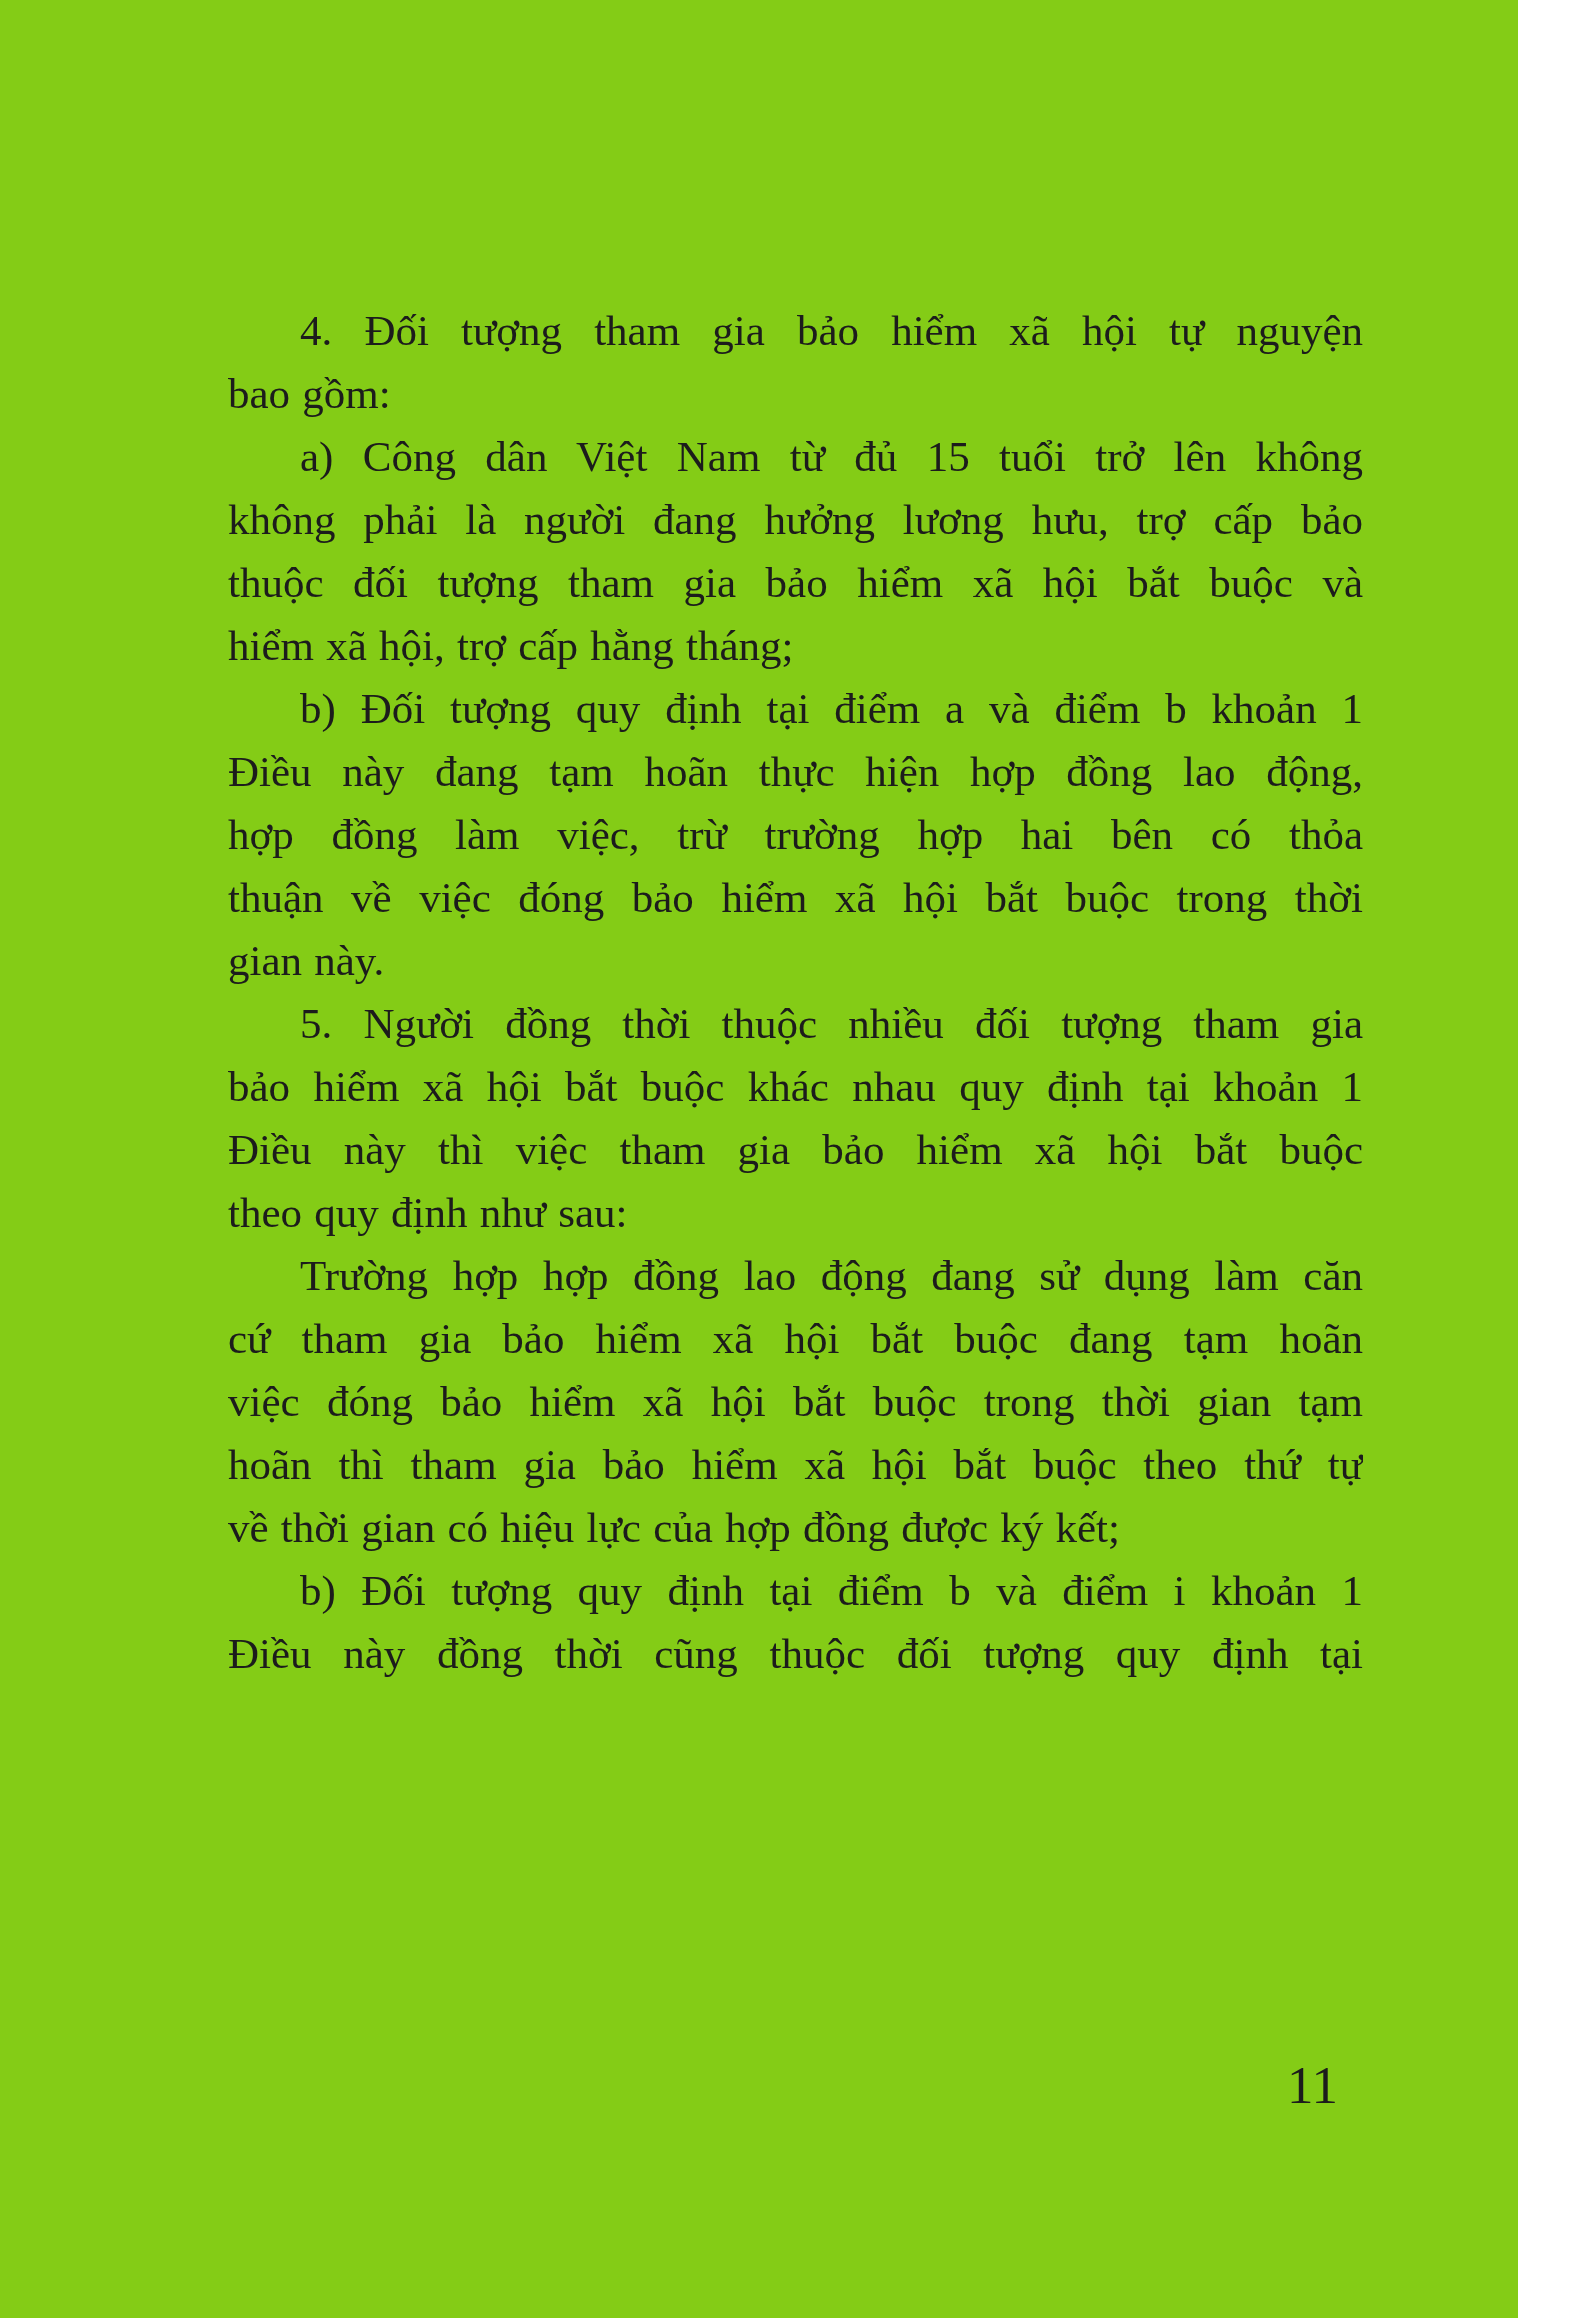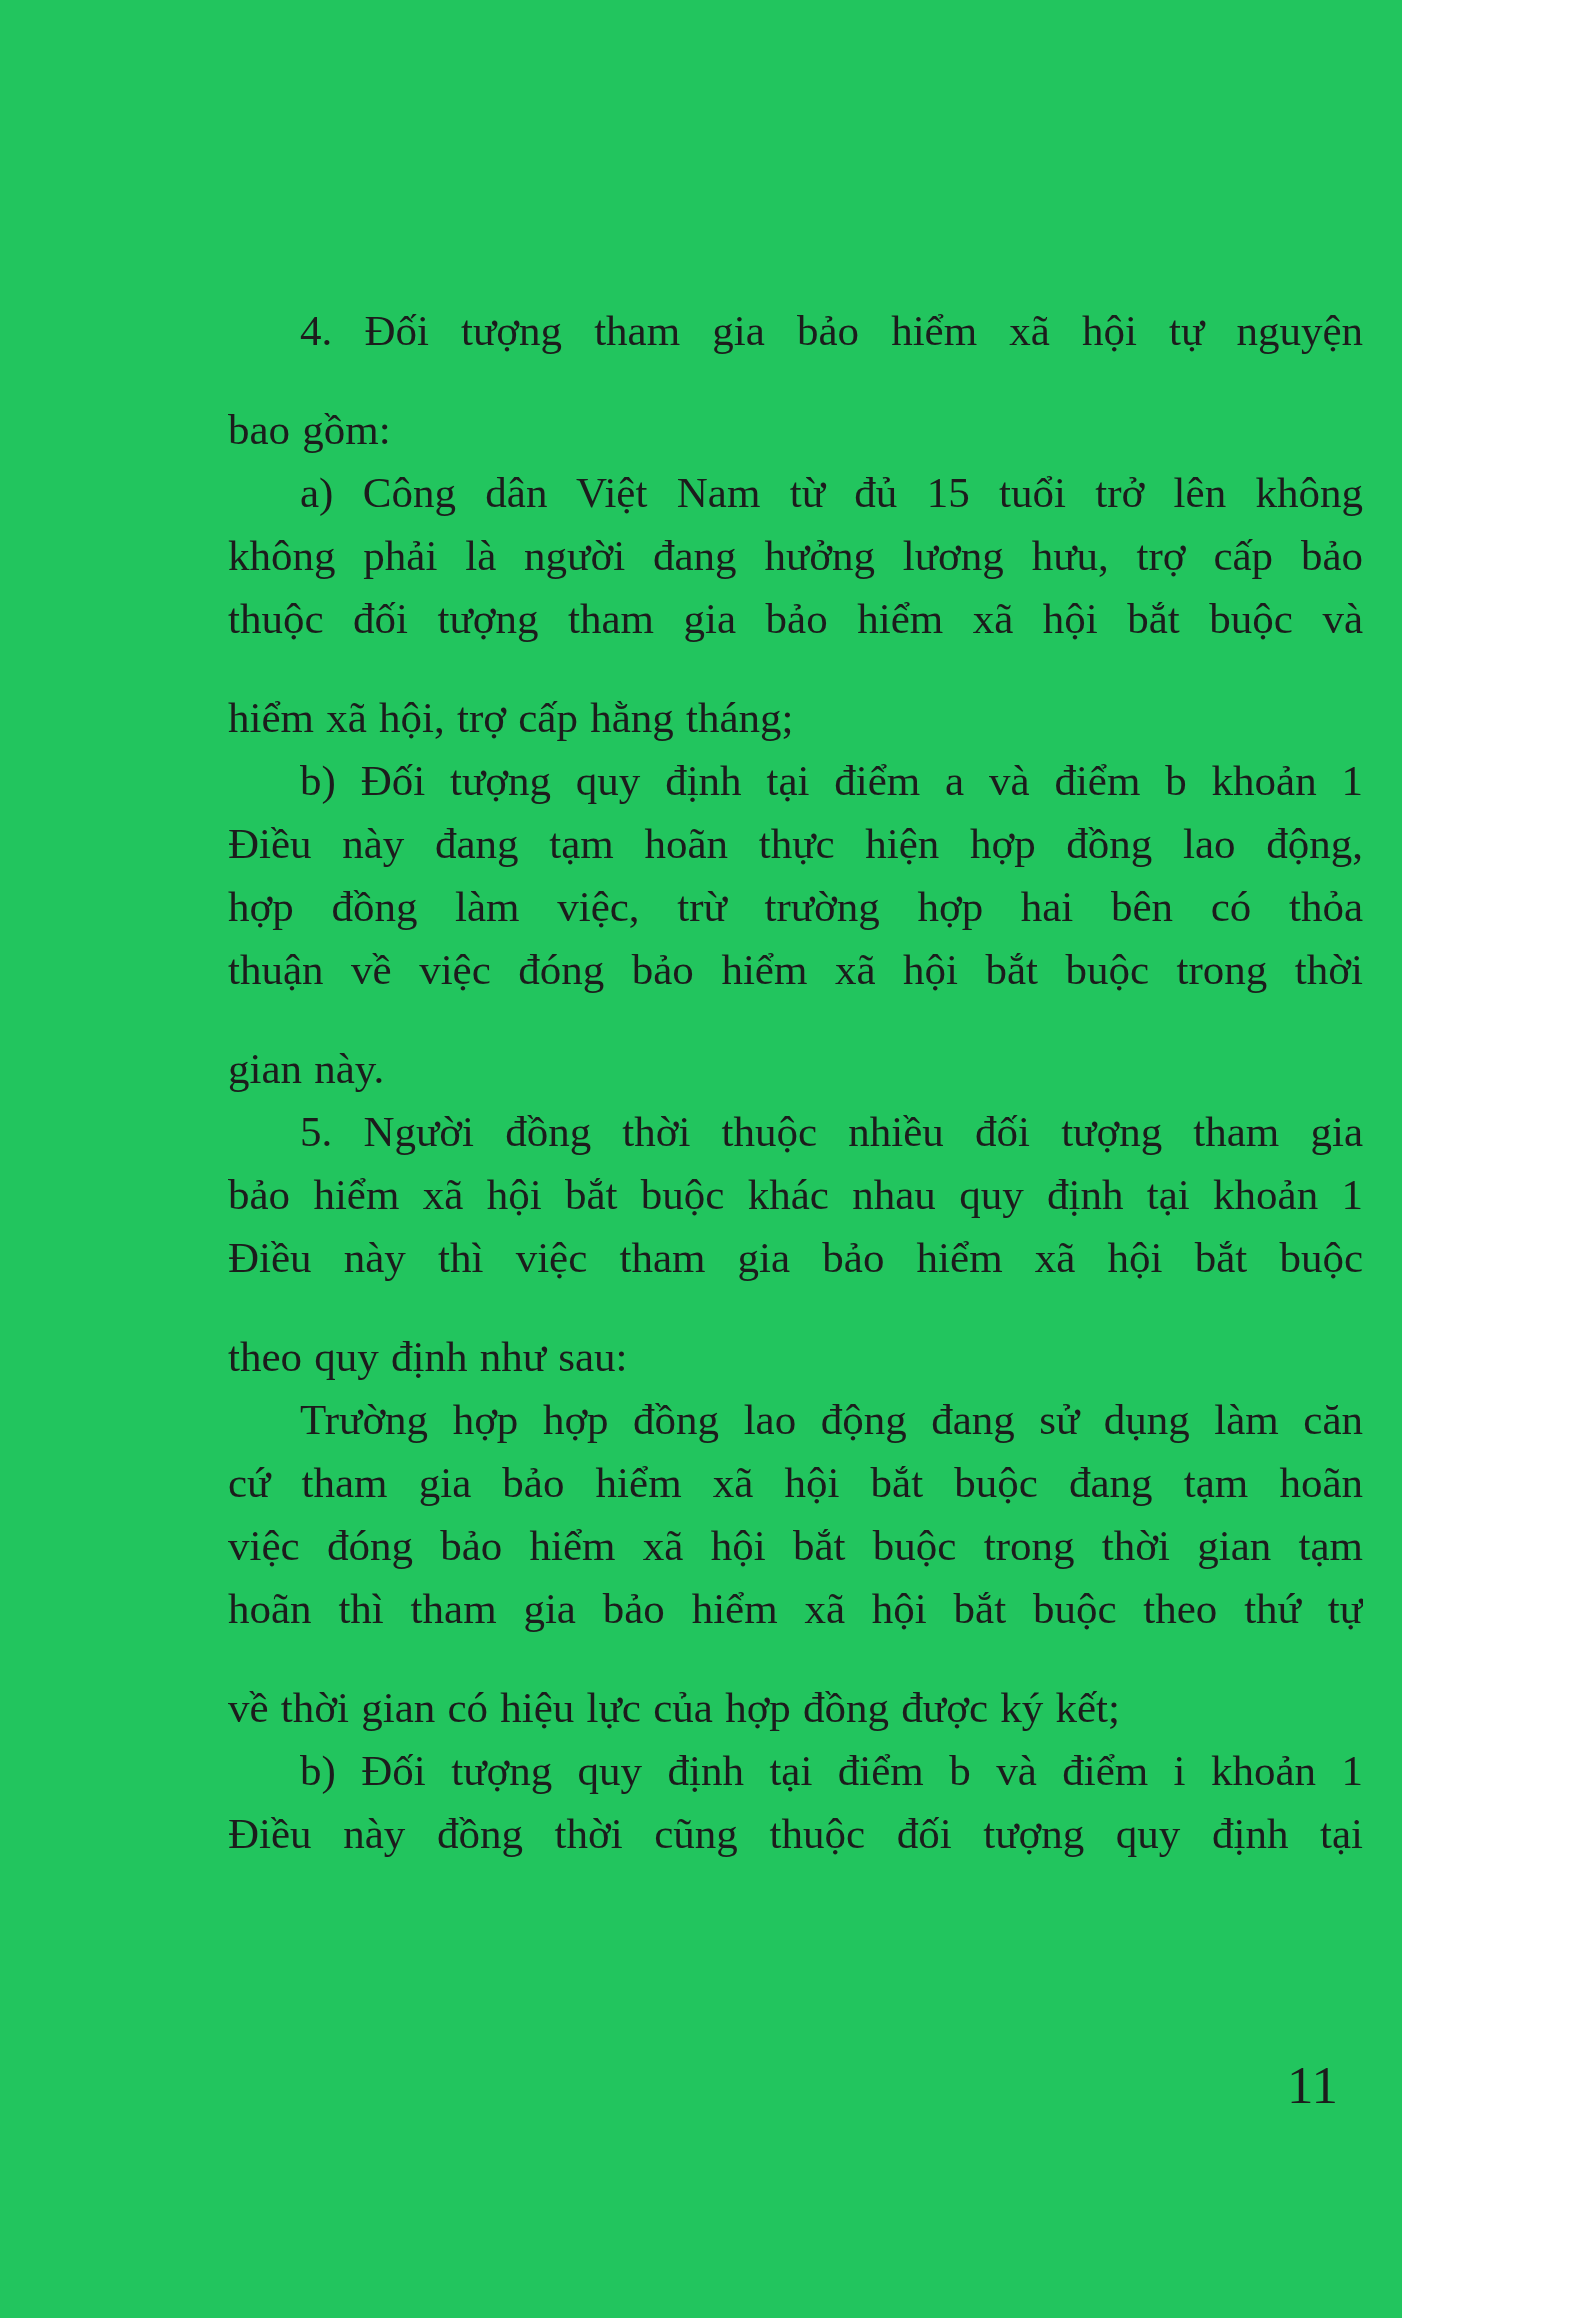--- a/index.html
+++ b/index.html
@@ -1,43 +1,42 @@
 <!DOCTYPE html>
 <html style="font-size:12px"><head>
 <meta charset="utf-8">
 <style>
   html, body { margin: 0; padding: 0; background: #ffffff; }
   .page {
     position: relative;
-    width: 1378px;
+    width: 1518px;
     height: 2319px;
-    background: #22c55e;
+    background: #84cc16;
     font-family: "Liberation Serif", "DejaVu Serif", serif;
     color: #1c1c1c;
     overflow: hidden;
-    padding-left: 24px;
   }
   .text-block {
     position: absolute;
     left: 228px;
     top: 299px;
     width: 1135px;
   }
   .para { margin: 0; padding: 0; }
   .line {
     font-size: 43px;
     line-height: 63px;
     height: 63px;
     text-align: justify;
     text-align-last: justify;
     overflow: hidden;
     word-spacing: 1.5px;
   }
   .line.first { text-indent: 72px; }
-  .line.last { text-align-last: left; margin-top: 36px; }
+  .line.last { text-align-last: left; }
   .page-number {
     position: absolute;
     left: 1287px;
     top: 2054px;
     font-size: 53px;
     line-height: 63px;
     color: #1c1c1c;
   }
 </style>
 </head>

